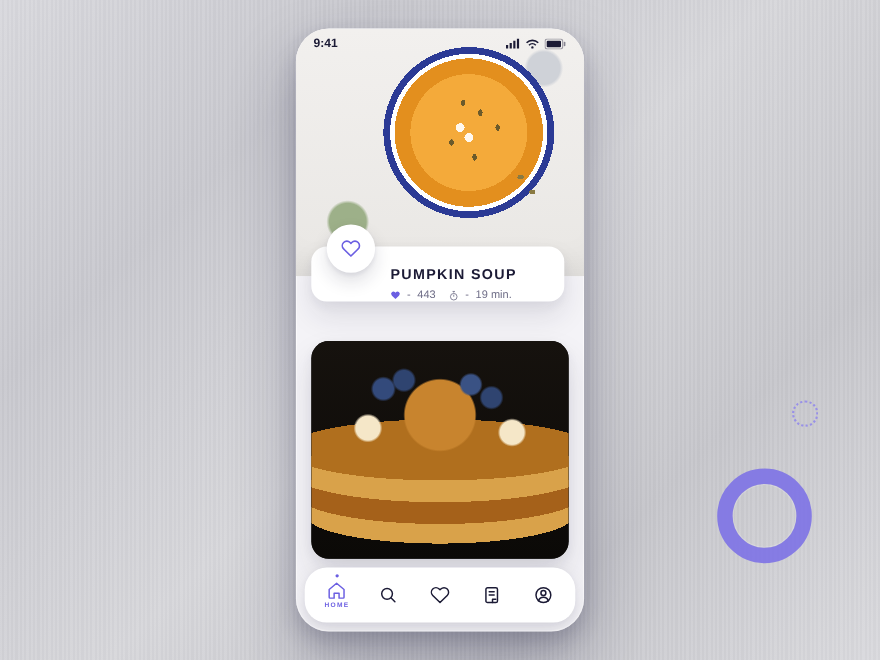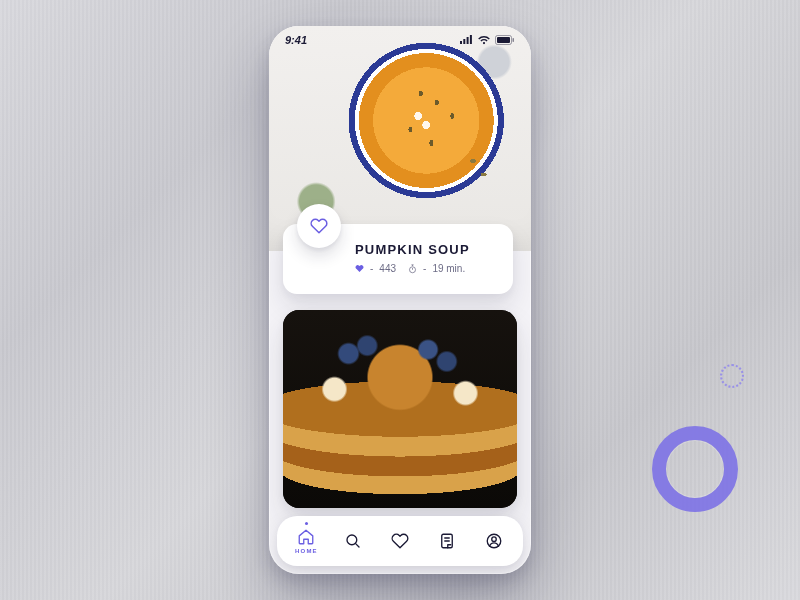--- a/index.html
+++ b/index.html
@@ -39,21 +39,20 @@
     box-shadow:
       0 30px 60px rgba(30,30,60,.28),
       0 8px 18px rgba(30,30,60,.18),
       inset 0 0 0 1px rgba(255,255,255,.6);
     overflow:hidden;
   }
   .status-bar{
     position:absolute;top:0;left:0;right:0;height:28px;display:flex;align-items:center;
     justify-content:space-between;padding:0 16px;font-size:11px;color:var(--ink);font-weight:600;
     z-index:30;
-    font-style:italic;
   }
   .status-icons{display:flex;align-items:center;gap:4px;}
   .status-icons svg{display:block;}
 
   .screen{position:absolute;inset:0;padding-top:0;}
 
   
   .hero{
     position:relative;height:225px;width:100%;
     background:
@@ -72,21 +71,21 @@
       radial-gradient(2px 3px at 70% 40%, #6b5a2b 99%, transparent),
       radial-gradient(2px 3px at 54% 46%, #6b5a2b 99%, transparent),
       radial-gradient(2px 3px at 62% 52%, #6b5a2b 99%, transparent),
       radial-gradient(3px 2px at 78% 60%, #8a7a42 99%, transparent),
       radial-gradient(3px 2px at 82% 66%, #8a7a42 99%, transparent),
       radial-gradient(4px 4px at 57% 40%, #fff8ee 99%, transparent),
       radial-gradient(4px 4px at 60% 44%, #fff8ee 99%, transparent);
   }
 
   .info-card{
-    position:absolute;left:14px;right:18px;top:198px;height:70px;
+    position:absolute;left:14px;right:18px;top:198px;height:50px;
     background:var(--card);border-radius:14px;
     box-shadow:0 14px 26px rgba(30,30,60,.10),0 4px 10px rgba(30,30,60,.06);
     padding:18px 16px 0 72px;
   }
   .fav-btn{
     position:absolute;left:14px;top:-20px;width:44px;height:44px;border-radius:50%;
     background:#fff;display:flex;align-items:center;justify-content:center;
     box-shadow:0 8px 16px rgba(30,30,60,.14),0 2px 4px rgba(30,30,60,.08);
     cursor:pointer;
   }

